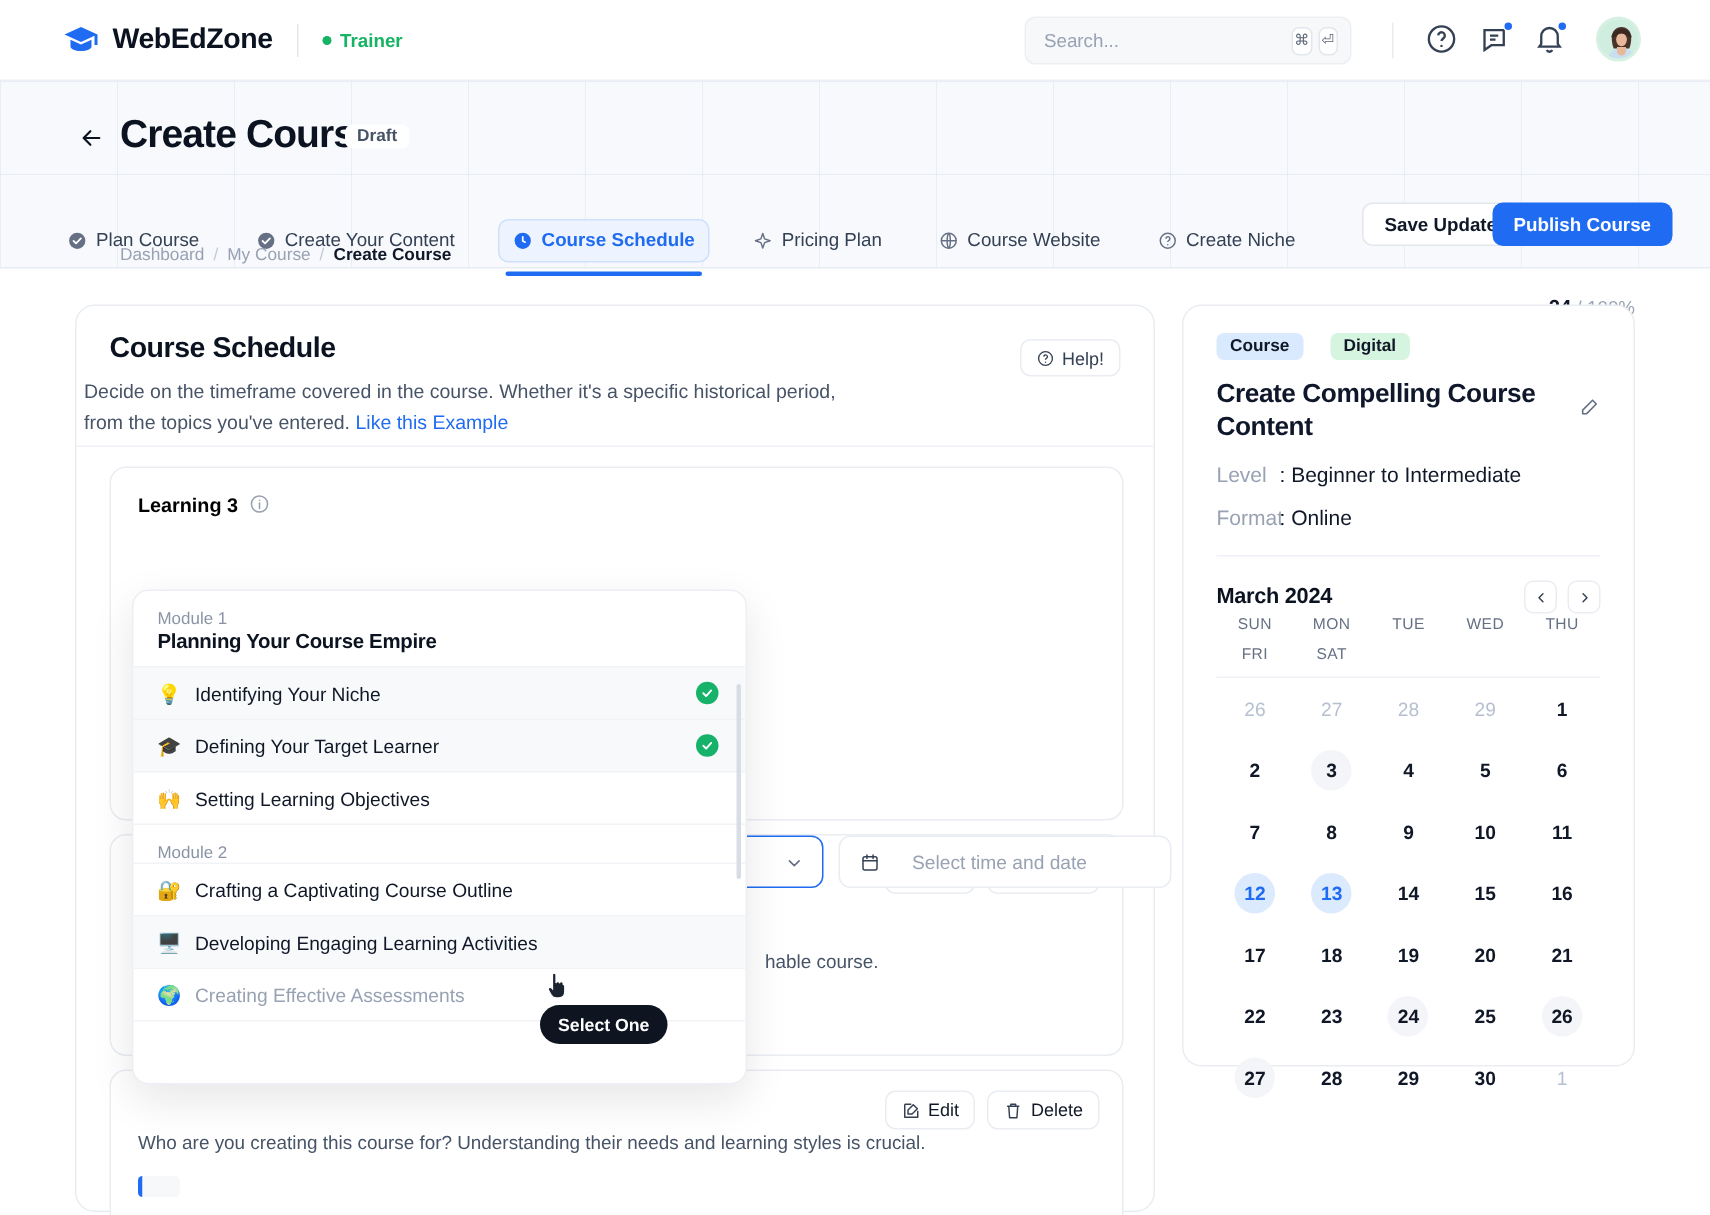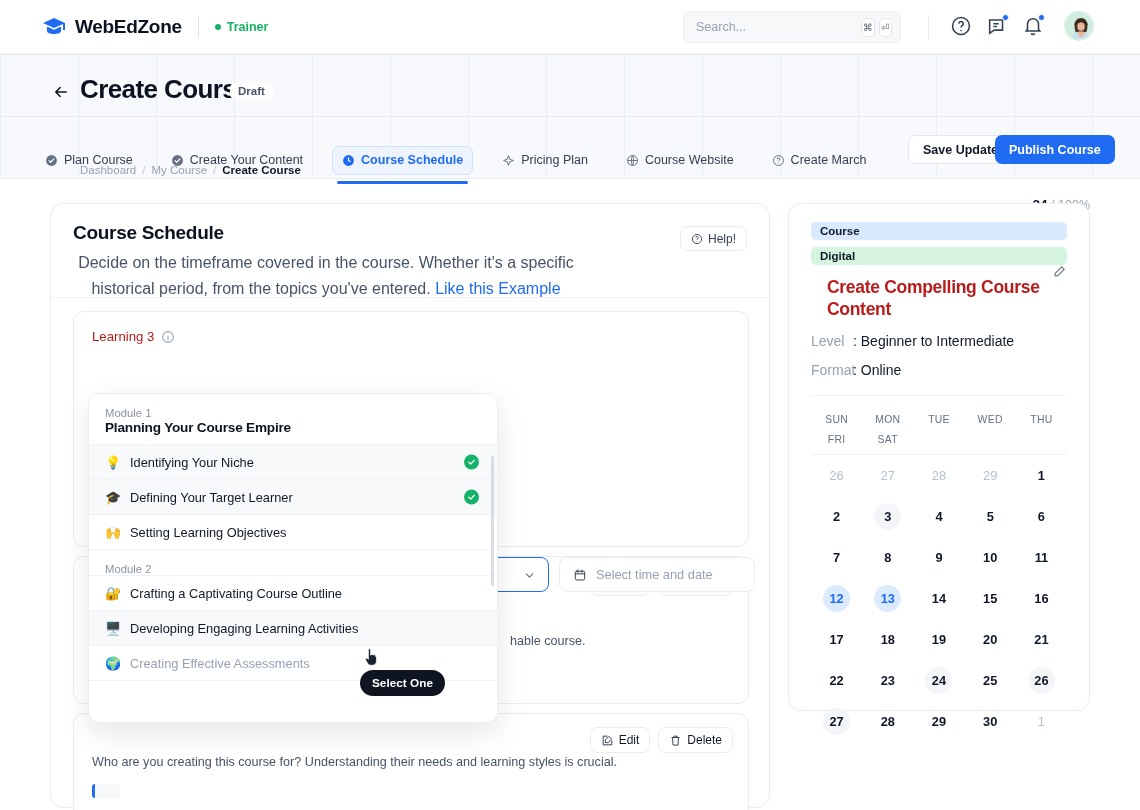--- a/index.html
+++ b/index.html
@@ -113,39 +113,39 @@
   }
   .tab-gap { width:6px; }
 
   
   .main-card {
     position:absolute; left:50px; top:203px; width:720px; height:605px;
     background:#fff; border:1px solid #e9edf2; border-radius:13px;
   }
   .cs-title { position:absolute; left:22px; top:18px; font-size:19px; font-weight:bold; color:#0b1220; letter-spacing:-0.3px;}
   .cs-desc {
-    position:absolute; left:20px; top:46px; width:510px;
-    font-size:16px; line-height:1.62; color:#475467;text-align:center;
+    position:absolute; left:5px; top:46px; width:510px;
+    font-size:13px; line-height:1.62; color:#475467;
   }
   .cs-desc a { color:#1f6bf2; text-decoration:none; cursor:pointer; }
   .help-btn {
     position:absolute; right:22px; top:22px; height:25px; padding:0 10px;
     border:1px solid #e9edf2; border-radius:7px; background:#fff;
     display:flex; align-items:center; gap:5px;
     font-size:12px; color:#344054; cursor:pointer; font-family:inherit;
   }
   .card-div { position:absolute; left:0; top:93px; width:100%; height:1px; background:#eef1f5; }
 
   
   .learn-stack { position:absolute; left:22px; top:107px; width:676px; }
   .learn-box {
     background:#fff; border:1px solid #e9edf2; border-radius:11px;
     margin-bottom:9px; position:relative;
   }
-  .learn-head { font-size:13.2px; font-weight:400; color:#b91c1c; display:flex; align-items:flex-end; gap:7px; }
+  .learn-head { font-size:13.2px; font-weight:700; color:#000000; display:flex; align-items:flex-start; gap:7px; }
   .info-ico { width:14px; height:14px; color:#98a2b3; }
 
   .lb-actions { position:absolute; right:15px; top:13px; display:flex; gap:8px; }
   .act-btn {
     height:26px; padding:0 10px; border:1px solid #e9edf2; border-radius:7px;
     background:#fff; display:flex; align-items:center; gap:5px;
     font-size:12px; color:#101828; cursor:pointer; font-family:inherit;
   }
   .act-btn svg { width:13px; height:13px; color:#344054; }
   .lb-body { font-size:12.6px; color:#475467; line-height:1.6; }
@@ -157,23 +157,23 @@
 
   
   .select-box {
     position:absolute; left:88px; top:353px; width:410px; height:35px;
     border:1.6px solid #1f6bf2; border-radius:8px; background:#fff;
     display:flex; align-items:center; padding:0 13px;
     font-size:12.8px; color:#98a2b3; cursor:pointer; z-index:20;
   }
   .select-chev { position:absolute; right:12px; top:11px; width:13px; height:13px; color:#667085; }
   .date-box {
-    position:absolute; left:508px; top:353px; width:196px; height:35px;
+    position:absolute; left:508px; top:353px; width:222px; height:35px;
     border:1px solid #e9edf2; border-radius:8px; background:#fff;
-    display:flex; align-items:center; gap:9px; padding:0 13px;
+    display:flex; align-items:center; gap:21px; padding:0 13px;
     font-size:12.8px; color:#98a2b3; cursor:pointer; z-index:20;
   }
   .date-ico { width:14px; height:14px; color:#344054; }
 
   
   .dropdown {
     position:absolute; left:88px; top:393px; width:410px; height:330px;
     background:#fff; border:1px solid #eceff3; border-radius:11px;
     box-shadow:0 10px 28px rgba(16,24,40,.10); z-index:25; overflow:hidden;
   }
@@ -205,27 +205,27 @@
     position:absolute; left:360px; top:670px; background:#0e1420; color:#fff;
     font-size:11.8px; font-weight:600; padding:6px 12px; border-radius:14px; z-index:40;
   }
 
   
   .side {
     position:absolute; left:788px; top:203px; width:302px; height:508px;
     background:#fff; border:1px solid #e9edf2; border-radius:13px;
   }
   .side-pad { padding:18px 22px 0 22px; position:relative; }
-  .tagrow { display:flex; gap:7px;flex-direction:column; }
+  .tagrow { display:flex; gap:18px; }
   .tag { font-size:11.5px; font-weight:600; padding:3px 9px; border-radius:5px; }
   .tag.blue { background:#daeafe; color:#101828; }
   .tag.green { background:#d6f5e0; color:#101828; }
   .side-title {
-    margin-top:11px; font-size:17.5px; font-weight:bold; color:#b91c1c;
-    line-height:1.26; width:215px; letter-spacing:-0.3px;margin-left:16px;
+    margin-top:11px; font-size:17.5px; font-weight:bold; color:#0f172a;
+    line-height:1.26; width:215px; letter-spacing:-0.3px;
   }
   .pencil { position:absolute; right:22px; top:60px; width:15px; height:15px; color:#667085; cursor:pointer; }
   .meta { margin-top:13px; font-size:14px; display:flex; }
   .meta .k { color:#98a2b3; width:42px; }
   .meta .v { color:#101828; }
   .side-div { margin-top:17px; height:1px; background:#eef1f5; }
 
   .cal { padding:16px 22px 0 22px; }
   .cal-head { display:flex; align-items:center; justify-content:space-between; }
   .cal-month { font-size:14.5px; font-weight:bold; color:#0b1220; letter-spacing:-0.2px;}
@@ -399,21 +399,21 @@
     </div>
     <div class="tab-gap"></div>
     <div class="tab">
       <span class="ti">
         <svg viewBox="0 0 24 24" fill="none" stroke="currentColor" stroke-width="1.8">
             <circle cx="12" cy="12" r="9.2"></circle>
             <path d="M9.7 9.5a2.4 2.4 0 114 1.8c-.9.8-1.7 1.2-1.7 2.3"></path>
             <circle cx="12" cy="17" r=".9" fill="currentColor" stroke="none"></circle>
           </svg>
       </span>
-      <span>Create March</span>
+      <span>Create Niche</span>
     </div>
   </div>
 
   <div class="main-card">
     <div class="cs-title">Course Schedule</div>
     <div class="cs-desc">
       <span>Decide on the timeframe covered in the course.  Whether it's a specific historical period, from the topics you've entered. </span><a>Like this Example</a>
     </div>
     <button class="help-btn">
       <svg viewBox="0 0 24 24" width="12" height="12" fill="none" stroke="currentColor" stroke-width="1.8">
@@ -585,20 +585,35 @@
         <span class="v">: Beginner to Intermediate</span>
       </div>
       <div class="meta">
         <span class="k">Format</span>
         <span class="v">: Online</span>
       </div>
       <div class="side-div"></div>
     </div>
 
     <div class="cal">
+      <div class="cal-head">
+        <div class="cal-month">March 2024</div>
+        <div class="cal-nav">
+          <button class="cal-btn">
+            <svg viewBox="0 0 24 24" fill="none" stroke="currentColor" stroke-width="2.6" stroke-linecap="round" stroke-linejoin="round">
+                <path d="M15 5l-7 7 7 7"></path>
+              </svg>
+          </button>
+          <button class="cal-btn">
+            <svg viewBox="0 0 24 24" fill="none" stroke="currentColor" stroke-width="2.6" stroke-linecap="round" stroke-linejoin="round">
+                <path d="M9 5l7 7-7 7"></path>
+              </svg>
+          </button>
+        </div>
+      </div>
       <div class="cal-grid" id="cal-grid">
           <div class="cal-dow">SUN</div>
           <div class="cal-dow">MON</div>
           <div class="cal-dow">TUE</div>
           <div class="cal-dow">WED</div>
           <div class="cal-dow">THU</div>
           <div class="cal-dow">FRI</div>
           <div class="cal-dow">SAT</div>
           <div class="cal-dow-row"></div>
           <div class="cal-cell dim">

